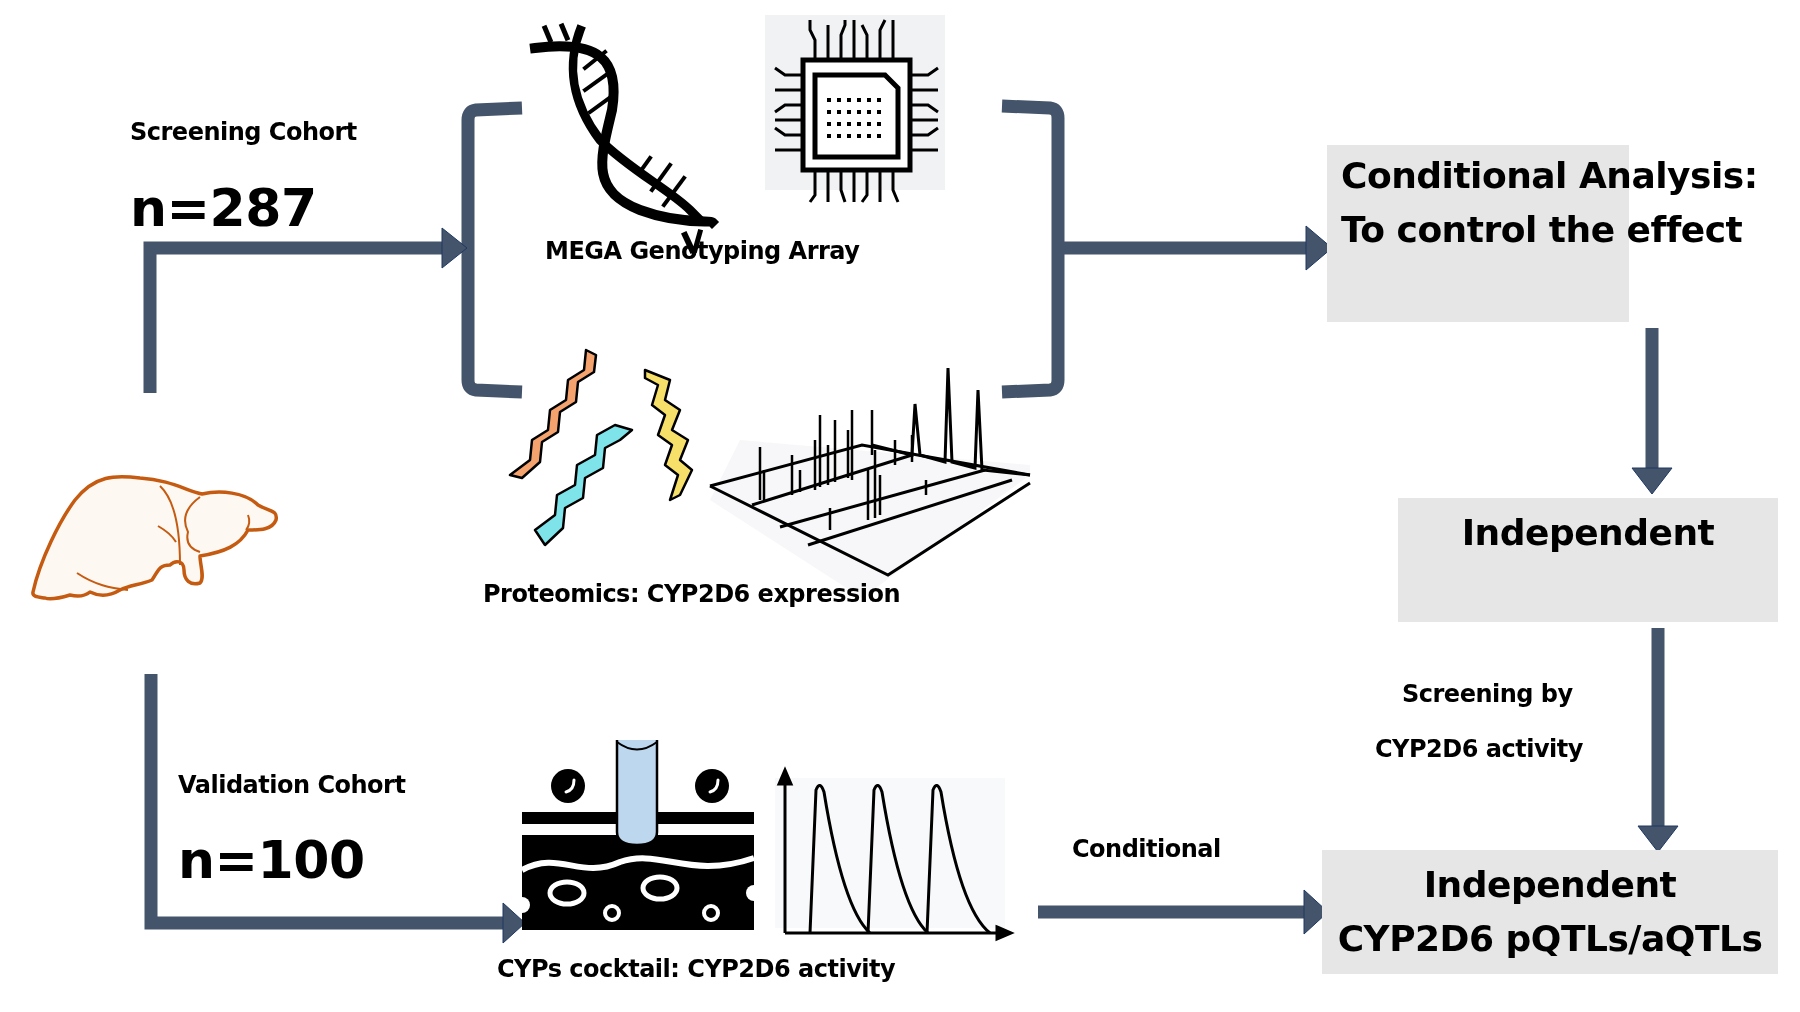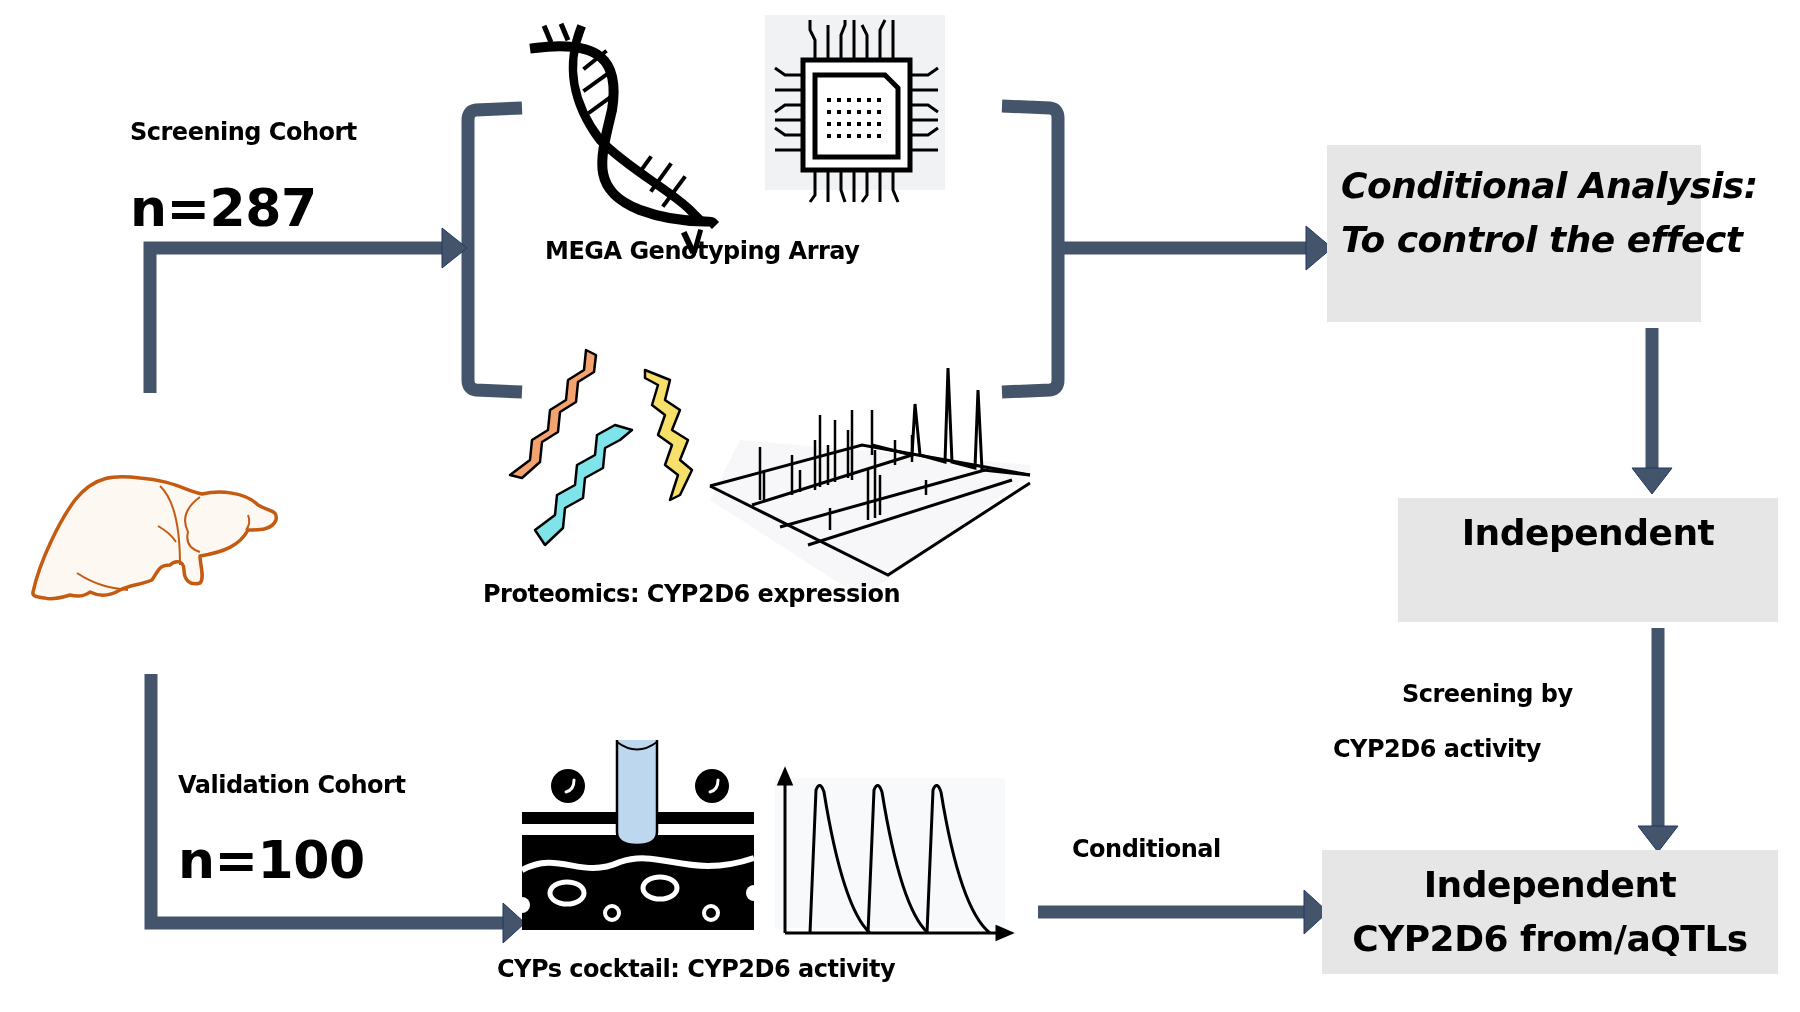--- a/index.html
+++ b/index.html
@@ -212,30 +212,30 @@
 <div class="txt t-lg" style="left:130px; top:178px;">n=287</div>
 
 <div class="txt t-md" style="left:545px; top:237px;">MEGA Genotyping Array</div>
 <div class="txt t-md" style="left:483px; top:580px;">Proteomics: CYP2D6 expression</div>
 
 <div class="txt t-md" style="left:178px; top:771px;">Validation Cohort</div>
 <div class="txt t-lg" style="left:178px; top:830px;">n=100</div>
 
 <div class="txt t-md" style="left:497px; top:955px;">CYPs cocktail: CYP2D6 activity</div>
 
-<div class="box" style="left:1327px; top:145px; width:374px; height:177px; padding:14px 0 0 14px; box-sizing:border-box;font-style:italic;">
+<div class="box" style="left:1327px; top:145px; width:302px; height:177px; padding:4px 0 0 14px; box-sizing:border-box;">
   <span>Conditional Analysis:</span>
   <span>To control the effect</span>
 </div>
 
 <div class="box center" style="left:1398px; top:498px; width:380px; height:124px; padding-top:8px; box-sizing:border-box;">
   <span>Independent</span>
 </div>
 
 <div class="txt t-md" style="left:1402px; top:680px;">Screening by</div>
-<div class="txt t-md" style="left:1333px; top:735px;">CYP2D6 activity</div>
+<div class="txt t-md" style="left:1375px; top:735px;">CYP2D6 activity</div>
 
 <div class="txt t-md" style="left:1072px; top:835px;">Conditional</div>
 
 <div class="box center" style="left:1322px; top:850px; width:456px; height:124px; padding-top:8px; box-sizing:border-box;">
   <span>Independent</span>
-  <span>CYP2D6 from/aQTLs</span>
+  <span>CYP2D6 pQTLs/aQTLs</span>
 </div>
 
 </body></html>

